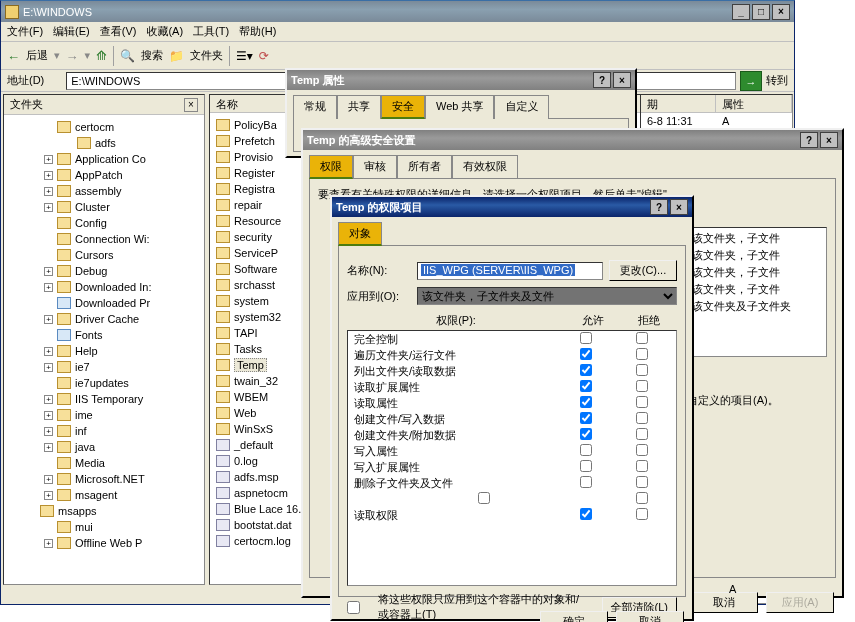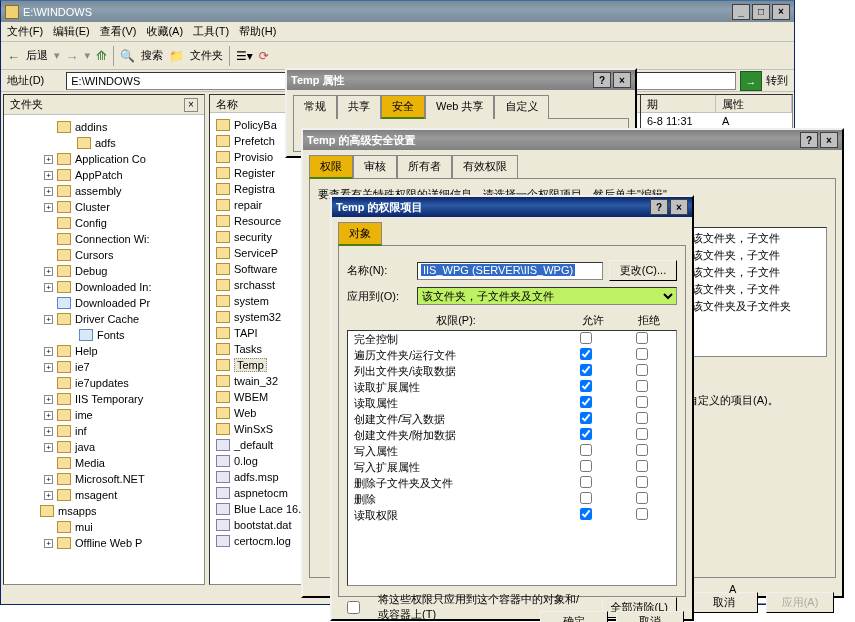--- a/index.html
+++ b/index.html
@@ -49,21 +49,21 @@
 
 
 .proplist { border:1px inset #888; background:#fff; height:130px; padding:2px; overflow:auto;}
 .proplist div { white-space:nowrap; padding:1px 2px;}
 
 
 .permdlg .field { display:flex; align-items:center; margin:6px 0; gap:6px;}
 .permdlg .field label { width:64px;}
 .permdlg .txtbox { flex:1; height:18px; border:1px inset #888; background:#fff; padding:1px 3px;}
 .permdlg .txtbox .hl { background:#316ac5; color:#fff; padding:0 2px;}
-.permdlg select { flex:1; height:18px; border:1px inset #888; background:#bef264;}
+.permdlg select { flex:1; height:18px; border:1px inset #888; background:#737373;}
 .btn { height:21px; min-width:68px; background:#ece9d8; border:1px outset #f0f0f0; border-right-color:#404040; border-bottom-color:#404040; padding:0 8px;}
 .permgrid-hdr { display:flex; padding:2px 0;}
 .permgrid-hdr span:first-child { flex:1;}
 .permgrid-hdr span { width:56px; text-align:center;}
 .permgrid { border:1px inset #888; background:#fff; height:256px; overflow:auto;}
 .permrow { display:flex; align-items:center; height:16px; padding:0 6px;}
 .permrow span:first-child { flex:1;}
 .permrow .cb { width:56px; text-align:center;}
 .permrow input[type=checkbox] { width:12px; height:12px;}
 .footer { display:flex; justify-content:flex-end; gap:8px; padding:8px;}
@@ -117,21 +117,21 @@
 
     <div class="pane" style="width:202px; margin:2px;">
       <div class="pane-hdr">
         <span>文件夹</span>
         <span class="pclose">×</span>
       </div>
       <div class="tree" id="tree">
           <div class="row" style="padding-left: 40px;">
             <span class="sq" style="visibility: hidden;"></span>
             <span class="fld"></span>
-            <span>addins</span>
+            <span>certocm</span>
           </div>
           <div class="row" style="padding-left: 60px;">
             <span class="sq" style="visibility: hidden;"></span>
             <span class="fld"></span>
             <span>adfs</span>
           </div>
           <div class="row" style="padding-left: 40px;">
             <span class="sq" style="visibility: visible;">+</span>
             <span class="fld"></span>
             <span>Application Co</span>
@@ -179,21 +179,21 @@
           <div class="row" style="padding-left: 40px;">
             <span class="sq" style="visibility: hidden;"></span>
             <span class="fldsp"></span>
             <span>Downloaded Pr</span>
           </div>
           <div class="row" style="padding-left: 40px;">
             <span class="sq" style="visibility: visible;">+</span>
             <span class="fld"></span>
             <span>Driver Cache</span>
           </div>
-          <div class="row" style="padding-left: 62px;">
+          <div class="row" style="padding-left: 40px;">
             <span class="sq" style="visibility: hidden;"></span>
             <span class="fldsp"></span>
             <span>Fonts</span>
           </div>
           <div class="row" style="padding-left: 40px;">
             <span class="sq" style="visibility: visible;">+</span>
             <span class="fld"></span>
             <span>Help</span>
           </div>
           <div class="row" style="padding-left: 40px;">
@@ -514,21 +514,20 @@
           <span>写入扩展属性</span>
           <span class="cb"><input type="checkbox" style=""></span>
           <span class="cb"><input type="checkbox" style=""></span>
         </div>
         <div class="permrow">
           <span>删除子文件夹及文件</span>
           <span class="cb"><input type="checkbox" style=""></span>
           <span class="cb"><input type="checkbox" style=""></span>
         </div>
         <div class="permrow">
-          <span>删除</span>
           <span class="cb"><input type="checkbox" style=""></span>
           <span class="cb"><input type="checkbox" style=""></span>
         </div>
         <div class="permrow">
           <span>读取权限</span>
           <span class="cb"><input type="checkbox" checked="" style=""></span>
           <span class="cb"><input type="checkbox" style=""></span>
         </div>
       </div>
     <div class="checkline">

